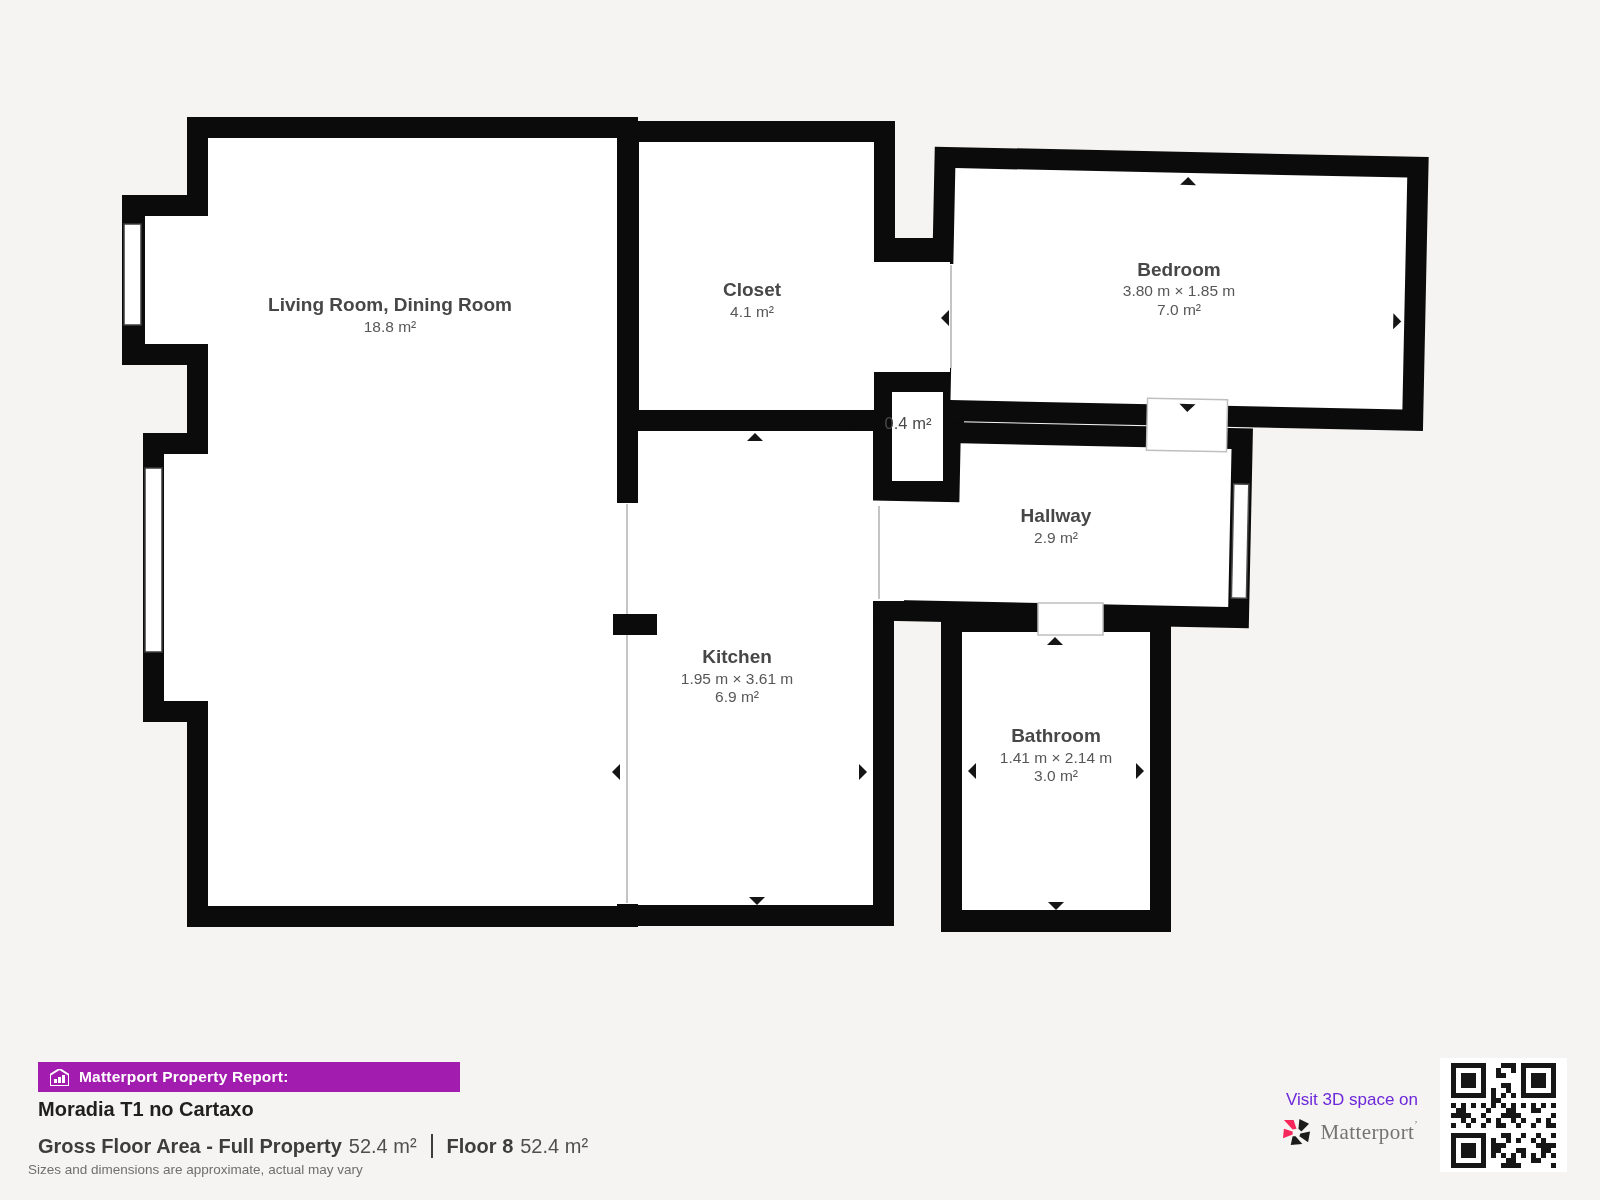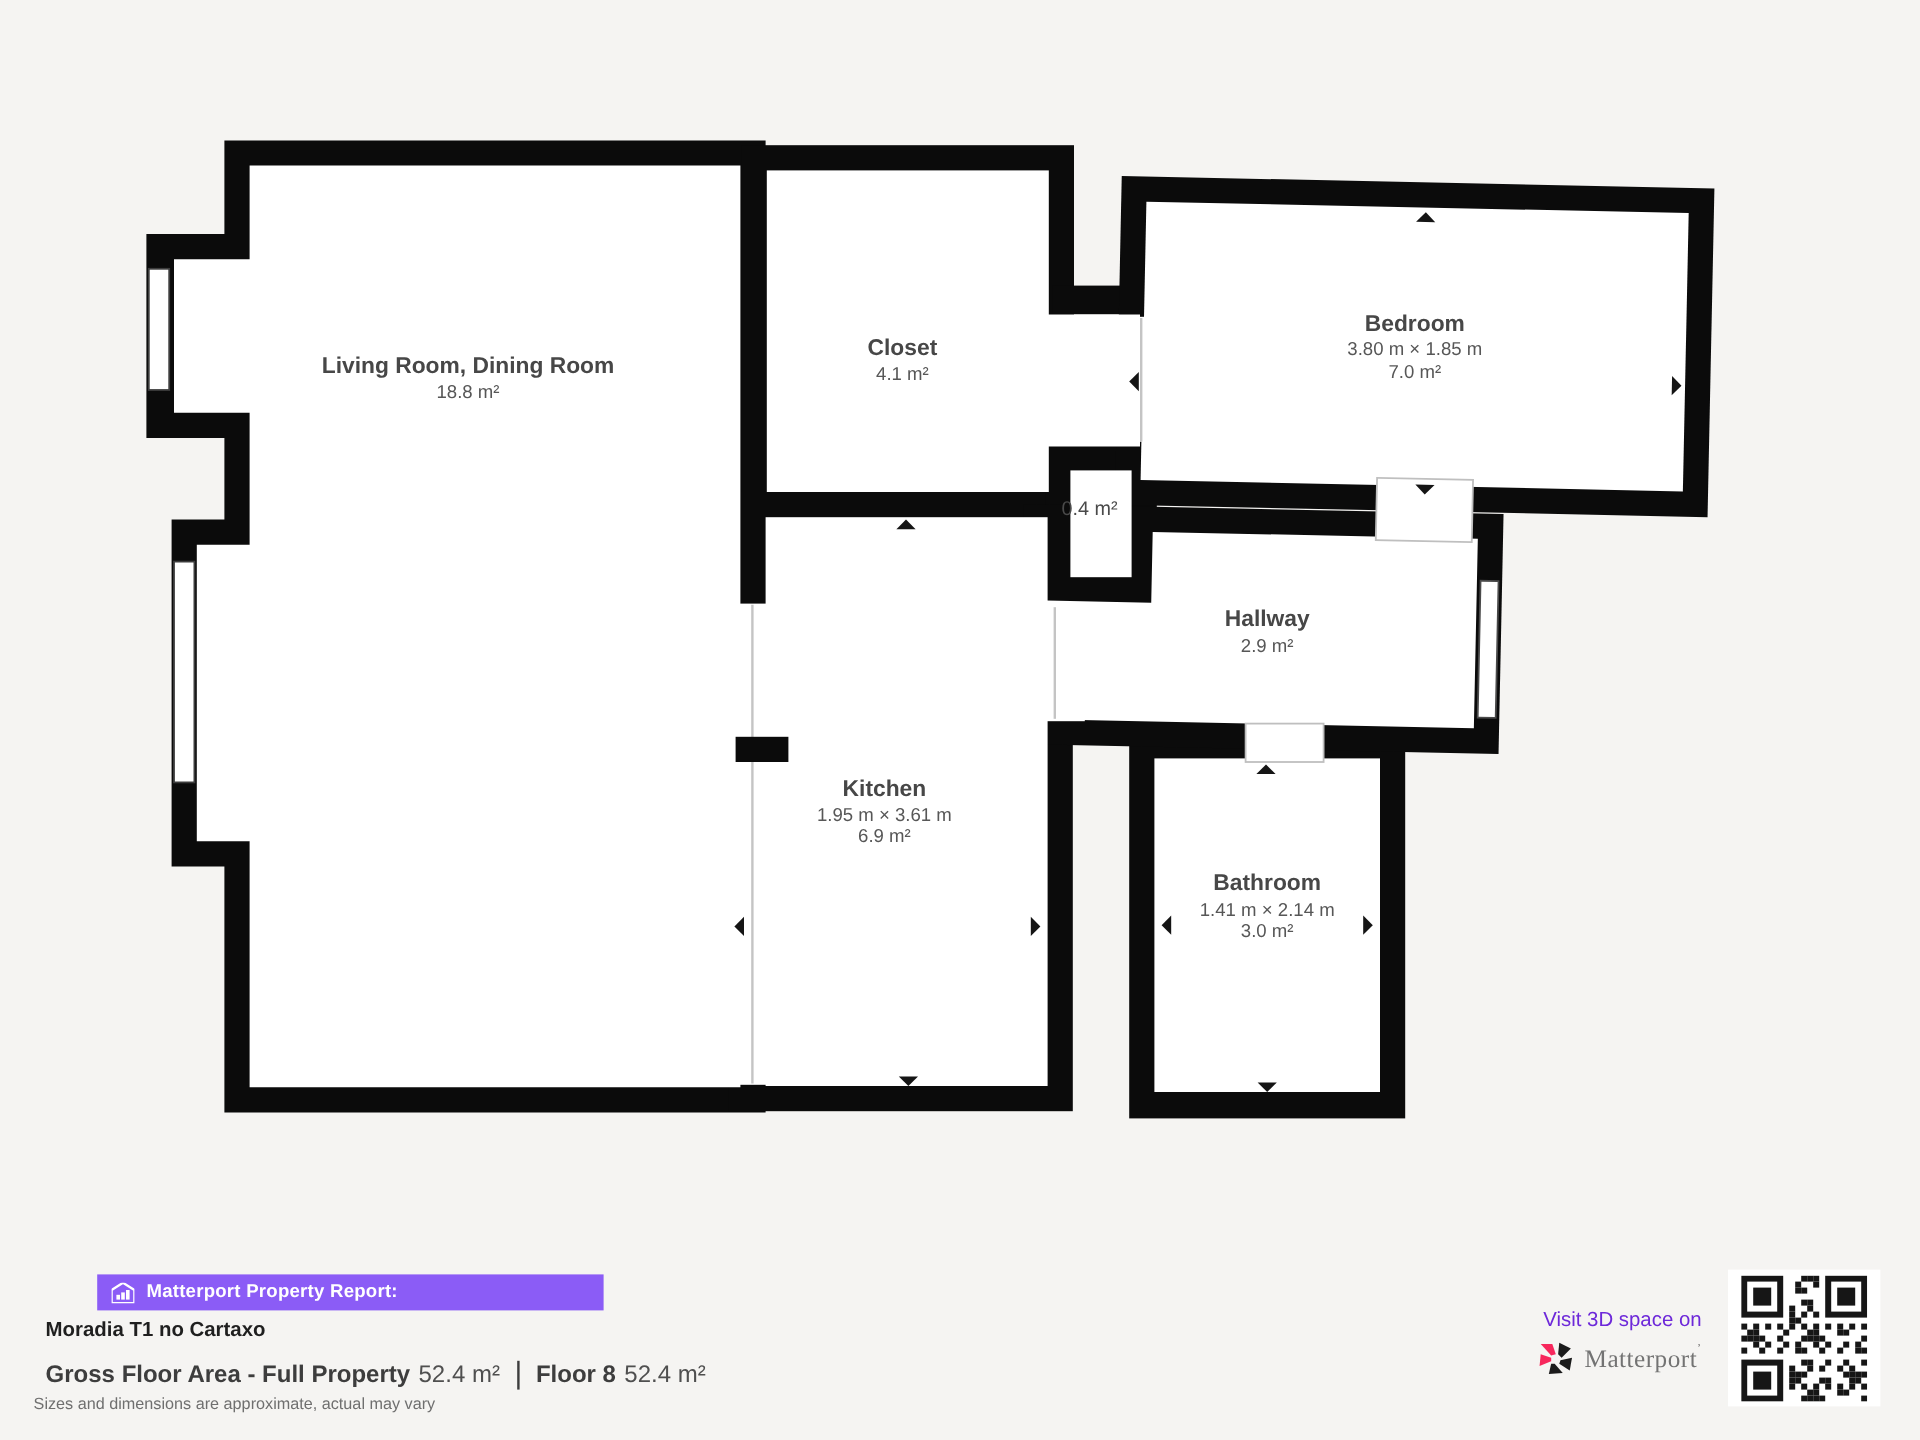--- a/index.html
+++ b/index.html
@@ -9,27 +9,27 @@
     font-family:"Liberation Sans",sans-serif;
   }
   svg text{font-family:"Liberation Sans",sans-serif;}
   .rname{font-weight:700;font-size:19px;fill:#474747;}
   .rsub{font-size:15.5px;fill:#575757;}
   .rsmall{font-size:16.5px;fill:#4a4a4a;}
   .plan{position:absolute;left:0;top:0;}
 
   .report-bar{
     position:absolute;left:38px;top:1062px;width:422px;height:30px;
-    background:#8b5cf6;color:#fff;display:flex;align-items:center;
-    box-sizing:border-box;padding-left:12px;gap:10px;margin-left:43px;
+    background:#a21caf;color:#fff;display:flex;align-items:center;
+    box-sizing:border-box;padding-left:12px;gap:10px;
   }
   .report-bar .bar-label{font-size:15.5px;font-weight:700;letter-spacing:.2px;}
   .prop-title{
     position:absolute;left:38px;top:1098px;
-    font-size:17px;font-weight:700;color:#1f1f1f;
+    font-size:20px;font-weight:700;color:#1f1f1f;
   }
   .stats{
     position:absolute;left:38px;top:1134px;
     font-size:20px;color:#4f4f4f;display:flex;align-items:flex-end;
   }
   .stats .lbl{font-weight:700;color:#3d3d3d;}
   .stats .val{margin-left:7px;color:#4f4f4f;}
   .stats .sep{width:2px;height:24px;background:#3d3d3d;margin:0 14px;}
   .disclaimer{
     position:absolute;left:28px;top:1162px;

